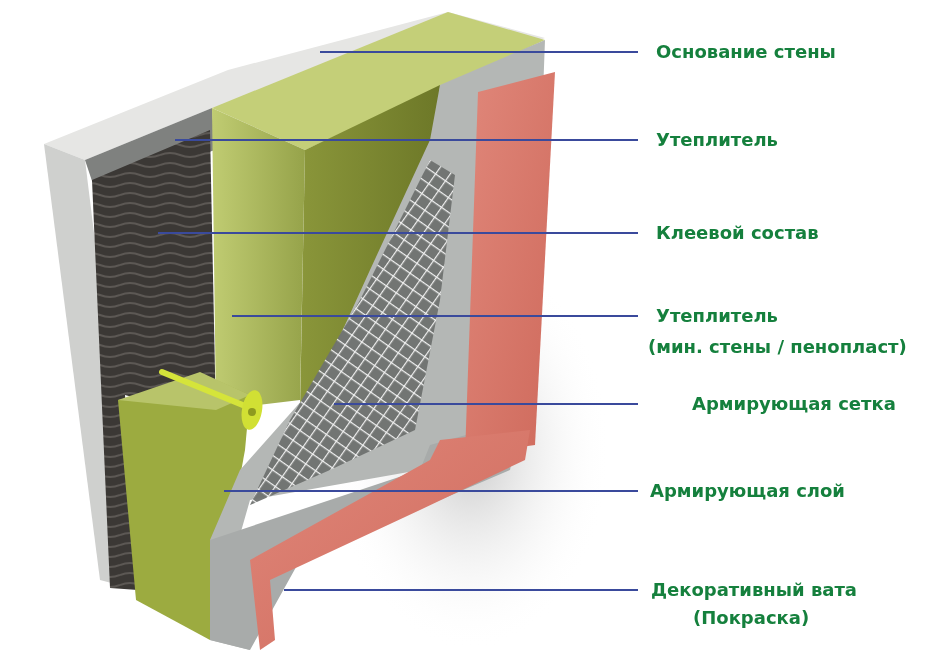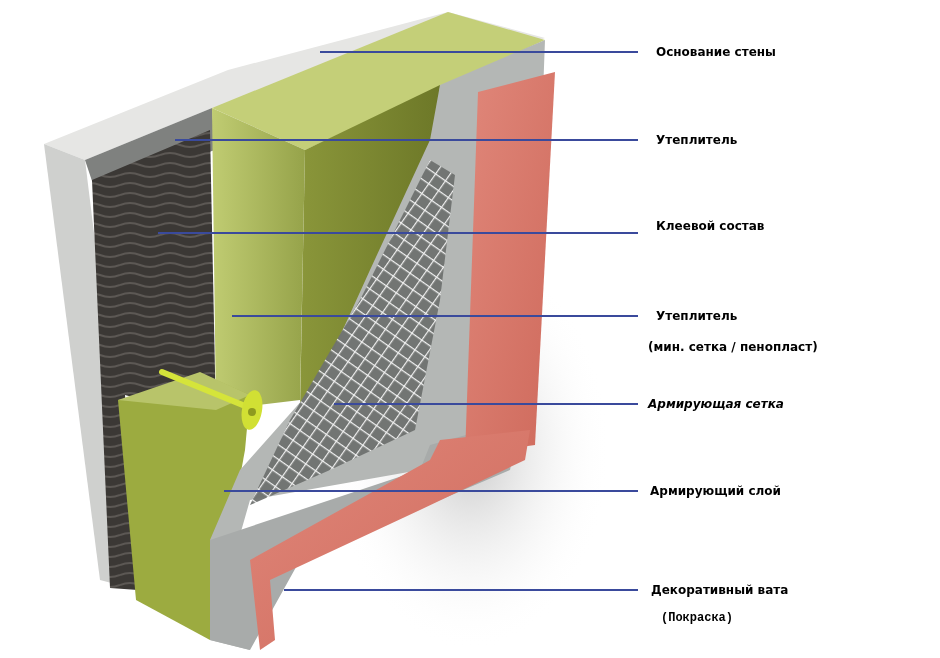--- a/index.html
+++ b/index.html
@@ -1,18 +1,18 @@
 <!DOCTYPE html>
 <html><head>
 <meta charset="utf-8">
 <style>
   html, body { margin:0; padding:0; background:#ffffff; }
   body { width:940px; height:658px; position:relative; overflow:hidden; font-family:"Liberation Sans", sans-serif; }
   #art { position:absolute; left:0; top:0; width:940px; height:658px; }
-  .label { position:absolute; font-family:"DejaVu Sans", sans-serif; font-weight:bold; color:#000000; font-size:12px; white-space:nowrap; line-height:22px; }
+  .label { position:absolute; font-family:"DejaVu Sans", sans-serif; font-weight:bold; color:#15803d; font-size:18px; white-space:nowrap; line-height:22px; }
 </style>
 </head>
 <body>
 
 <svg id="art" viewBox="0 0 940 658" xmlns="http://www.w3.org/2000/svg">
   <defs>
     <pattern id="mesh" width="12" height="12" patternUnits="userSpaceOnUse" patternTransform="rotate(35)">
       <rect width="12" height="12" fill="#6f7270"></rect>
       <path d="M0 0H12M0 0V12" stroke="#f4f4f4" stroke-width="2.4"></path>
     </pattern>
@@ -81,33 +81,33 @@
     <line x1="284" y1="590" x2="638" y2="590"></line>
   </g>
 </svg>
 
 <div class="label" style="left:656px; top:41px;">
   <span>Основание стены</span>
 </div>
 <div class="label" style="left:656px; top:129px;">
   <span>Утеплитель</span>
 </div>
-<div class="label" style="left:656px; top:215px;">
+<div class="label" style="left:656px; top:222px;">
   <span>Клеевой состав</span>
 </div>
 <div class="label" style="left:656px; top:305px;">
   <span>Утеплитель</span>
 </div>
 <div class="label" style="left:648px; top:336px;">
-  <span>(мин. сетка / пенопласт)</span>
+  <span>(мин. стены / пенопласт)</span>
 </div>
-<div class="label" style="left:648px; top:393px;font-style:italic;">
+<div class="label" style="left:692px; top:393px;">
   <span>Армирующая сетка</span>
 </div>
 <div class="label" style="left:650px; top:480px;">
-  <span>Армирующий слой</span>
+  <span>Армирующая слой</span>
 </div>
 <div class="label" style="left:651px; top:579px;">
   <span>Декоративный вата</span>
 </div>
-<div class="label" style="left:661px; top:607px;font-family:Liberation Mono, monospace;">
+<div class="label" style="left:693px; top:607px;">
   <span>(Покраска)</span>
 </div>
 
 </body></html>

